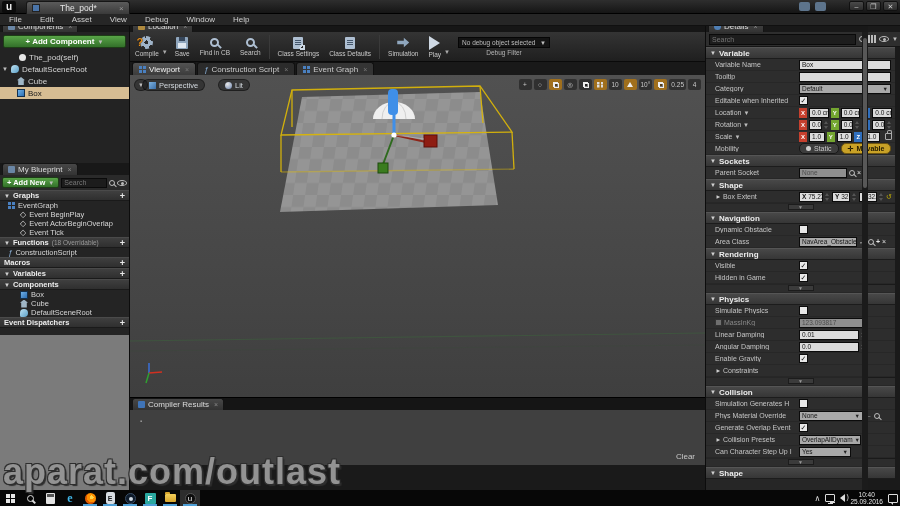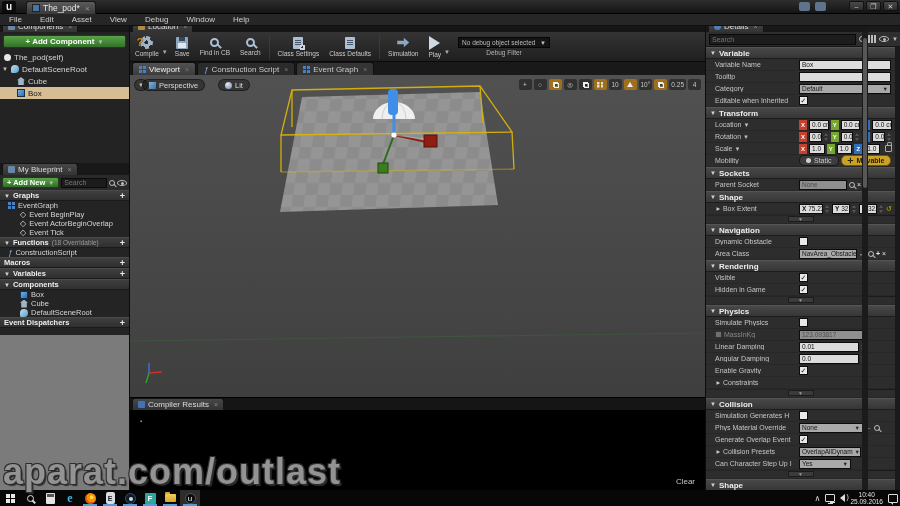--- a/index.html
+++ b/index.html
@@ -1,21 +1,21 @@
 <!DOCTYPE html>
 <html><head>
 <meta charset="utf-8">
 <style>
 *{margin:0;padding:0;box-sizing:border-box}
 html,body{width:900px;height:506px;overflow:hidden}
 body{position:relative;background:#1a1a1a;font-family:"Liberation Sans",sans-serif;color:#ccc;font-size:9px}
 
 #titlebar{position:absolute;left:0;top:0;width:900px;height:14px;background:linear-gradient(#2e2e2e,#151515);border-bottom:1px solid #000;z-index:5}
 #ue-logo{position:absolute;left:2px;top:1px;width:14px;height:12px;background:#0b0b0b;color:#eee;font-weight:bold;font-size:10px;text-align:center;line-height:12px;border-radius:2px}
-#doc-tab{position:absolute;left:26px;top:1px;height:13px;padding:0 5px;background:linear-gradient(#5b5b5b,#3a3a3a);border:1px solid #161616;border-bottom:none;border-radius:3px 3px 0 0;display:flex;align-items:center;gap:3px}
+#doc-tab{position:absolute;left:26px;top:1px;height:13px;padding:0 5px;background:linear-gradient(#5b5b5b,#3a3a3a);border:1px solid #161616;border-bottom:none;border-radius:3px 3px 0 0;display:flex;align-items:center;gap:20px}
 #doc-tab .ticon{width:8px;height:8px;background:#4a74a8;border:1px solid #222}
 #doc-tab .tx{color:#e7e7e7;font-size:8.5px}
 #doc-tab .tclose{color:#999;font-size:8px;margin-left:2px}
 .win-ctrls{position:absolute;right:2px;top:1px;display:flex;gap:2px}
 .win-btn{width:15px;height:10px;background:linear-gradient(#4a4a4a,#2c2c2c);border:1px solid #111;color:#ccc;font-size:7px;line-height:9px;text-align:center;border-radius:2px}
 .tb-mini{position:absolute;top:2px;width:11px;height:9px;background:#5d748c;border-radius:2px}
 
 #menubar{position:absolute;left:0;top:14px;width:900px;height:12px;background:#262626;border-bottom:1px solid #101010;display:flex;align-items:center;z-index:5}
 #menubar .mi{padding:0 9px;color:#cfcfcf;font-size:8px;height:12px;display:flex;align-items:center}
 #menubar .right{position:absolute;right:3px;top:0;height:12px;display:flex;align-items:center;gap:4px}
@@ -34,21 +34,21 @@
 .lock{width:7px;height:7px;border:1px solid #aaa;border-radius:1px;position:relative;margin-left:3px;flex:none}
 .lock::before{content:"";position:absolute;top:-4px;left:1px;width:3px;height:3px;border:1px solid #aaa;border-bottom:none;border-radius:2px 2px 0 0}
 
 #components-panel{position:absolute;left:0;top:20px;width:130px;height:143px;background:#232323;border-right:1px solid #0c0c0c}
 .panel-tabrow{height:12px;background:#181818;display:flex;align-items:flex-end}
 .panel-tab{height:12px;background:linear-gradient(#474747,#333);border:1px solid #141414;border-bottom:none;border-radius:3px 3px 0 0;padding:0 5px;display:flex;align-items:center;gap:3px;color:#dcdcdc;font-size:8px}
 .panel-tab .picon{width:7px;height:7px;background:#6a86a5;border-radius:1px;flex:none}
 .panel-tab .pclose{color:#888;font-size:7px;margin-left:2px}
 .green-btn{background:linear-gradient(#58a447,#33702a);border:1px solid #1d3d16;border-radius:2px;color:#fff;font-weight:bold;font-size:8px;display:flex;align-items:center;justify-content:center;gap:3px}
 #add-component{margin:3px;height:13px}
-.tree-row{height:12px;display:flex;align-items:center;gap:3px;padding-left:4px;color:#d4d4d4;font-size:8px}
+.tree-row{height:12px;display:flex;align-items:center;gap:3px;padding-left:19px;color:#d4d4d4;font-size:8px}
 .tree-row.ind{padding-left:17px}
 .tree-row.sel{background:#d7bd93;color:#181818}
 .dot-icon{width:7px;height:7px;background:#e8e8e8;border-radius:50%;flex:none}
 .cube-icon{width:8px;height:8px;background:linear-gradient(135deg,#6fb1e8,#2d6eb2);border:1px solid #14304d;flex:none}
 .root-icon{width:8px;height:8px;background:linear-gradient(135deg,#bfe2f2,#5aa0c8);border-radius:50% 50% 50% 20%;flex:none}
 .house-icon{width:8px;height:8px;background:#9fb6c6;clip-path:polygon(50% 0,100% 40%,85% 40%,85% 100%,15% 100%,15% 40%,0 40%);flex:none}
 #my-blueprint{position:absolute;left:0;top:163px;width:130px;height:172px;background:#242424;border-right:1px solid #0c0c0c}
 #mbp-addrow{height:15px;display:flex;align-items:center;gap:2px;padding:0 2px;background:#2a2a2a}
 #add-new{height:11px;padding:0 4px;font-size:7.5px;flex:none}
 #mbp-search{flex:1;min-width:0;height:10px;background:#1c1c1c;border:1px solid #0a0a0a;color:#8a8a8a;font-size:7px;padding:0 2px;font-family:"Liberation Sans",sans-serif}
@@ -108,21 +108,21 @@
 .chip .g6{width:6px;height:6px;background:
  linear-gradient(#ddd,#ddd) 0 0/2.5px 2.5px no-repeat,
  linear-gradient(#ddd,#ddd) 3.5px 0/2.5px 2.5px no-repeat,
  linear-gradient(#ddd,#ddd) 0 3.5px/2.5px 2.5px no-repeat,
  linear-gradient(#ddd,#ddd) 3.5px 3.5px/2.5px 2.5px no-repeat}
 .chip .tri6{width:0;height:0;border-left:3px solid transparent;border-right:3px solid transparent;border-bottom:5px solid #eee}
 .chip .sq6{width:5px;height:5px;border:1px solid #eee;position:relative}
 .chip .sq6::after{content:"";position:absolute;right:-2px;bottom:-2px;width:3px;height:3px;border:1px solid #eee;background:rgba(22,22,22,.55)}
 #axis-gizmo{position:absolute;left:12px;bottom:12px}
 
-#compiler{position:absolute;left:130px;top:397px;width:575px;height:93px;background:#000000;border-top:1px solid #000}
+#compiler{position:absolute;left:130px;top:397px;width:575px;height:68px;background:#404040;border-top:1px solid #000}
 #compiler .panel-tabrow{background:#151515}
 #compiler-log{padding:7px 10px;color:#cfcfcf;font-size:7.5px;display:flex;gap:5px;align-items:flex-start}
 #compiler-log .bullet{color:#9a9a9a;font-size:6px;margin-top:1px}
 #clear-btn{position:absolute;right:10px;bottom:4px;color:#c9c9c9;font-size:8px}
 
 #details{position:absolute;left:705px;top:20px;width:163px;height:470px;background:#262626;border-left:1px solid #0c0c0c}
 #details-search-row{position:absolute;left:0;top:12px;width:195px;height:15px;background:#2e2e2e;border-bottom:1px solid #151515;display:flex;align-items:center;gap:3px;padding:0 3px}
 #details-search{flex:1;min-width:0;height:11px;background:#1d1d1d;border:1px solid #0a0a0a;color:#8a8a8a;font-size:7px;padding:0 2px;font-family:"Liberation Sans",sans-serif}
 .cols-icon{width:8px;height:8px;flex:none;background:linear-gradient(90deg,#bbb 0 2px,transparent 2px 3px,#bbb 3px 5px,transparent 5px 6px,#bbb 6px 8px)}
 #details-body{position:absolute;left:0;top:27px;width:189px;bottom:0;overflow:hidden}
@@ -547,24 +547,20 @@
           </span>
         </span>
     </div>
     <div class="drow">
       <span class="lbl">Editable when Inherited</span>
       <span class="ctrl">
           <span class="chk">✓</span>
         </span>
     </div>
 
-    <div class="dsec">
-      <span class="dtri">▼</span>
-        <span>Transform</span>
-    </div>
     <div class="drow">
       <span class="lbl">
           <span>Location</span>
           <span class="dc caret">▼</span>
         </span>
       <span class="ctrl">
         <span class="axis ax">X</span>
           <span class="tfield xyzv">0.0 cm</span>
         <span class="axis ay">Y</span>
           <span class="tfield xyzv">0.0 cm</span>

